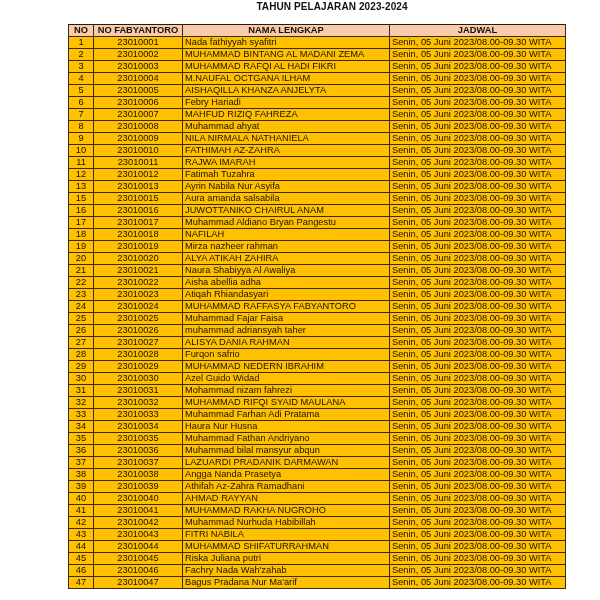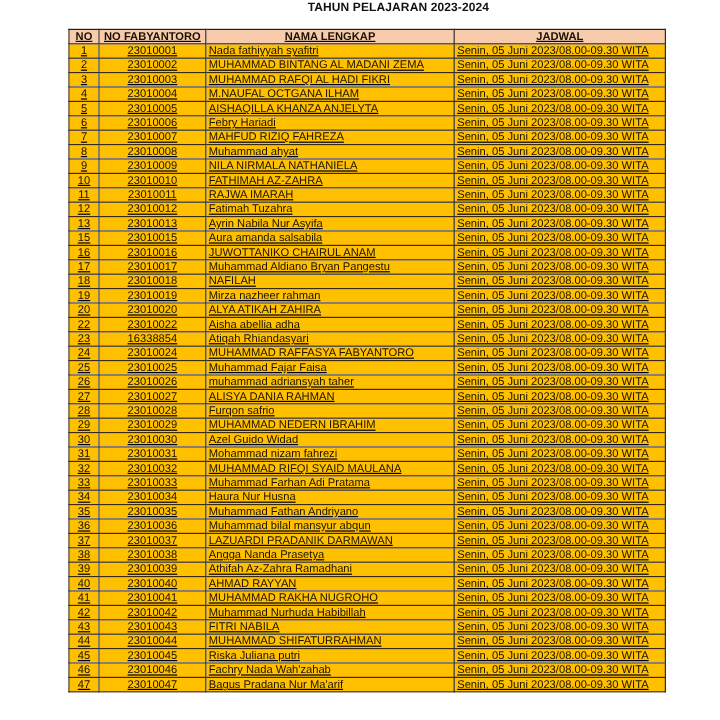--- a/index.html
+++ b/index.html
@@ -1,18 +1,18 @@
 <!DOCTYPE html>
 <html><head>
 <meta charset="utf-8">
 <style>
   html, body { margin:0; padding:0; background:#ffffff; }
   body { width:600px; height:600px; overflow:hidden; position:relative; font-family:"Liberation Sans", sans-serif; }
   .title { position:absolute; top:0; left:0; width:600px; text-align:center; font-weight:bold; font-size:10px; line-height:14px; color:#111; letter-spacing:0.1px;margin-left:32px; }
-  table { position:absolute; top:24px; left:57px; border-collapse:collapse; table-layout:fixed; width:497px;text-decoration:underline; }
+  table { position:absolute; top:24px; left:68px; border-collapse:collapse; table-layout:fixed; width:497px; }
   col.c-no { width:25px; } col.c-reg { width:89px; } col.c-name { width:207px; } col.c-jad { width:176px; }
   th, td { border:1px solid #3a2a14; height:11px; padding:0 2px; font-size:9.3px; line-height:11px; white-space:nowrap; overflow:hidden; color:#1a1200; }
   th { background:#f8cbad; font-weight:bold; text-align:center; border-top:1.5px solid #2a1a0a; }
   td { background:#ffc000; }
   td.no, td.reg { text-align:center; }
   td.name, td.jad { text-align:left; }
 </style>
 </head>
 <body>
 
@@ -142,28 +142,34 @@
         <td class="name">Mirza nazheer rahman</td>
         <td class="jad">Senin, 05 Juni 2023/08.00-09.30 WITA</td>
       </tr>
       <tr>
         <td class="no">20</td>
         <td class="reg">23010020</td>
         <td class="name">ALYA ATIKAH ZAHIRA</td>
         <td class="jad">Senin, 05 Juni 2023/08.00-09.30 WITA</td>
       </tr>
       <tr>
+        <td class="no">21</td>
+        <td class="reg">23010021</td>
+        <td class="name">Naura Shabiyya Al Awaliya</td>
+        <td class="jad">Senin, 05 Juni 2023/08.00-09.30 WITA</td>
+      </tr>
+      <tr>
         <td class="no">22</td>
         <td class="reg">23010022</td>
         <td class="name">Aisha abellia adha</td>
         <td class="jad">Senin, 05 Juni 2023/08.00-09.30 WITA</td>
       </tr>
       <tr>
         <td class="no">23</td>
-        <td class="reg">16338854</td>
+        <td class="reg">23010023</td>
         <td class="name">Atiqah Rhiandasyari</td>
         <td class="jad">Senin, 05 Juni 2023/08.00-09.30 WITA</td>
       </tr>
       <tr>
         <td class="no">24</td>
         <td class="reg">23010024</td>
         <td class="name">MUHAMMAD RAFFASYA FABYANTORO</td>
         <td class="jad">Senin, 05 Juni 2023/08.00-09.30 WITA</td>
       </tr>
       <tr>

